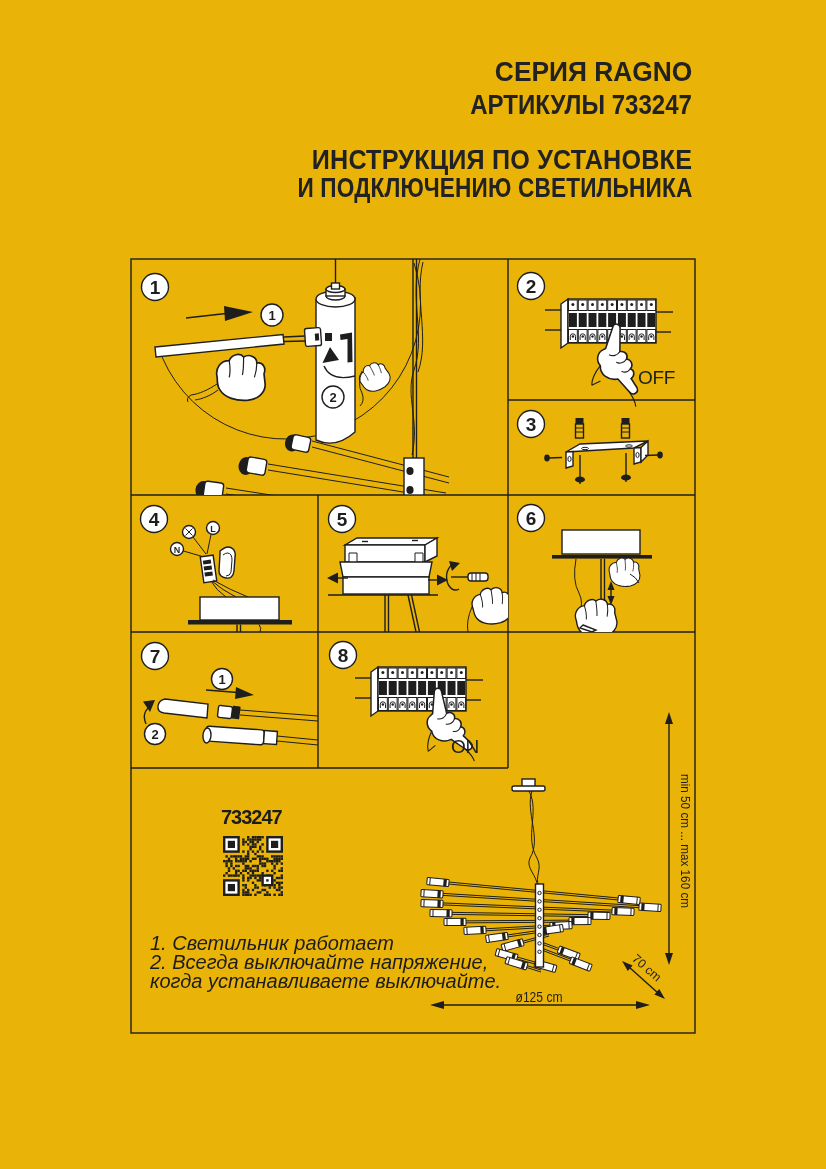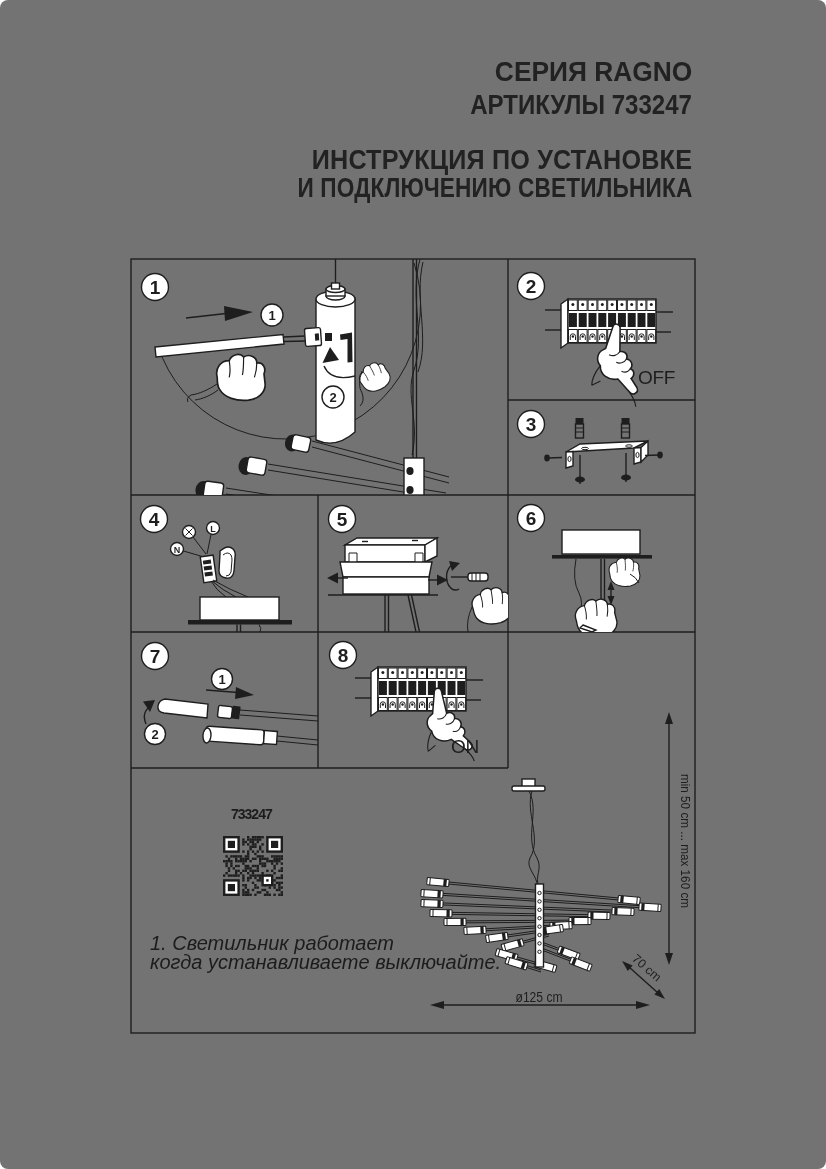--- a/index.html
+++ b/index.html
@@ -1,35 +1,35 @@
 <!DOCTYPE html>
 <html><head>
 <meta charset="utf-8">
 <style>
   html,body{margin:0;padding:0;}
   body{width:826px;height:1169px;background:#ffffff;font-family:"Liberation Sans",sans-serif;}
-  #page{position:relative;width:826px;height:1169px;background:#737373;overflow:hidden;color:#1e1e1e;border-radius:8px;}
+  #page{position:relative;width:826px;height:1169px;background:#eab308;overflow:hidden;color:#1e1e1e;}
   .hdr{position:absolute;right:134px;font-weight:bold;color:#222222;white-space:nowrap;font-size:27px;transform-origin:100% 0;}
   #hdr-line1{top:57px;transform:scaleX(0.976);}
   #hdr-line2{top:90px;transform:scaleX(0.891);}
   #hdr-line3{top:145px;transform:scaleX(0.932);letter-spacing:0.2px;}
   #hdr-line4{top:173px;transform:scaleX(0.838);letter-spacing:0.2px;}
   #sheet{position:absolute;left:0;top:0;}
   text{font-family:"Liberation Sans",sans-serif;fill:#1e1e1e;}
   .pnum{font-size:19px;font-weight:bold;text-anchor:middle;}
   .snum{font-size:13px;font-weight:bold;text-anchor:middle;}
   .wlabel{font-size:9px;font-weight:bold;text-anchor:middle;}
   .state{font-size:19px;letter-spacing:-0.3px;}
   .ln{stroke:#1e1e1e;stroke-width:1.4;fill:none;}
   .lnw{stroke:#1e1e1e;stroke-width:1.4;fill:#ffffff;}
   .fill{fill:#1e1e1e;stroke:none;}
   .thin{stroke:#1e1e1e;stroke-width:1;fill:none;}
   .thinw{stroke:#1e1e1e;stroke-width:1;fill:#ffffff;}
   #footer-notes{position:absolute;left:150px;top:934px;font-size:20px;line-height:19px;color:#1c1c1c;font-style:italic;}
-  #footer-article{position:absolute;left:231px;top:806px;font-size:14px;letter-spacing:-1px;font-weight:bold;color:#1c1c1c;}
+  #footer-article{position:absolute;left:221px;top:806px;font-size:20px;letter-spacing:-1px;font-weight:bold;color:#1c1c1c;}
 </style>
 </head>
 <body>
 
 <div id="page">
 
   <div class="hdr" id="hdr-line1">СЕРИЯ RAGNO</div>
   <div class="hdr" id="hdr-line2">АРТИКУЛЫ 733247</div>
   <div class="hdr" id="hdr-line3">ИНСТРУКЦИЯ ПО УСТАНОВКЕ</div>
   <div class="hdr" id="hdr-line4">И ПОДКЛЮЧЕНИЮ СВЕТИЛЬНИКА</div>
@@ -846,16 +846,17 @@
         <polygon points="622,961 627.8,971 632.6,965.6" class="fill"></polygon>
         <polygon points="665,999 654.4,994.4 659.2,989" class="fill"></polygon>
         <text x="644" y="971" font-size="12.5" text-anchor="middle" transform="rotate(41 644 971)">70 cm</text>
       </g>
     </g>
   </svg>
 
   <div id="footer-article">733247</div>
   <div id="footer-notes">
     <div>1. Светильник работает</div>
+    <div>2. Всегда выключайте напряжение,</div>
     <div>когда устанавливаете выключайте.</div>
   </div>
 
 </div>
 
 </body></html>

